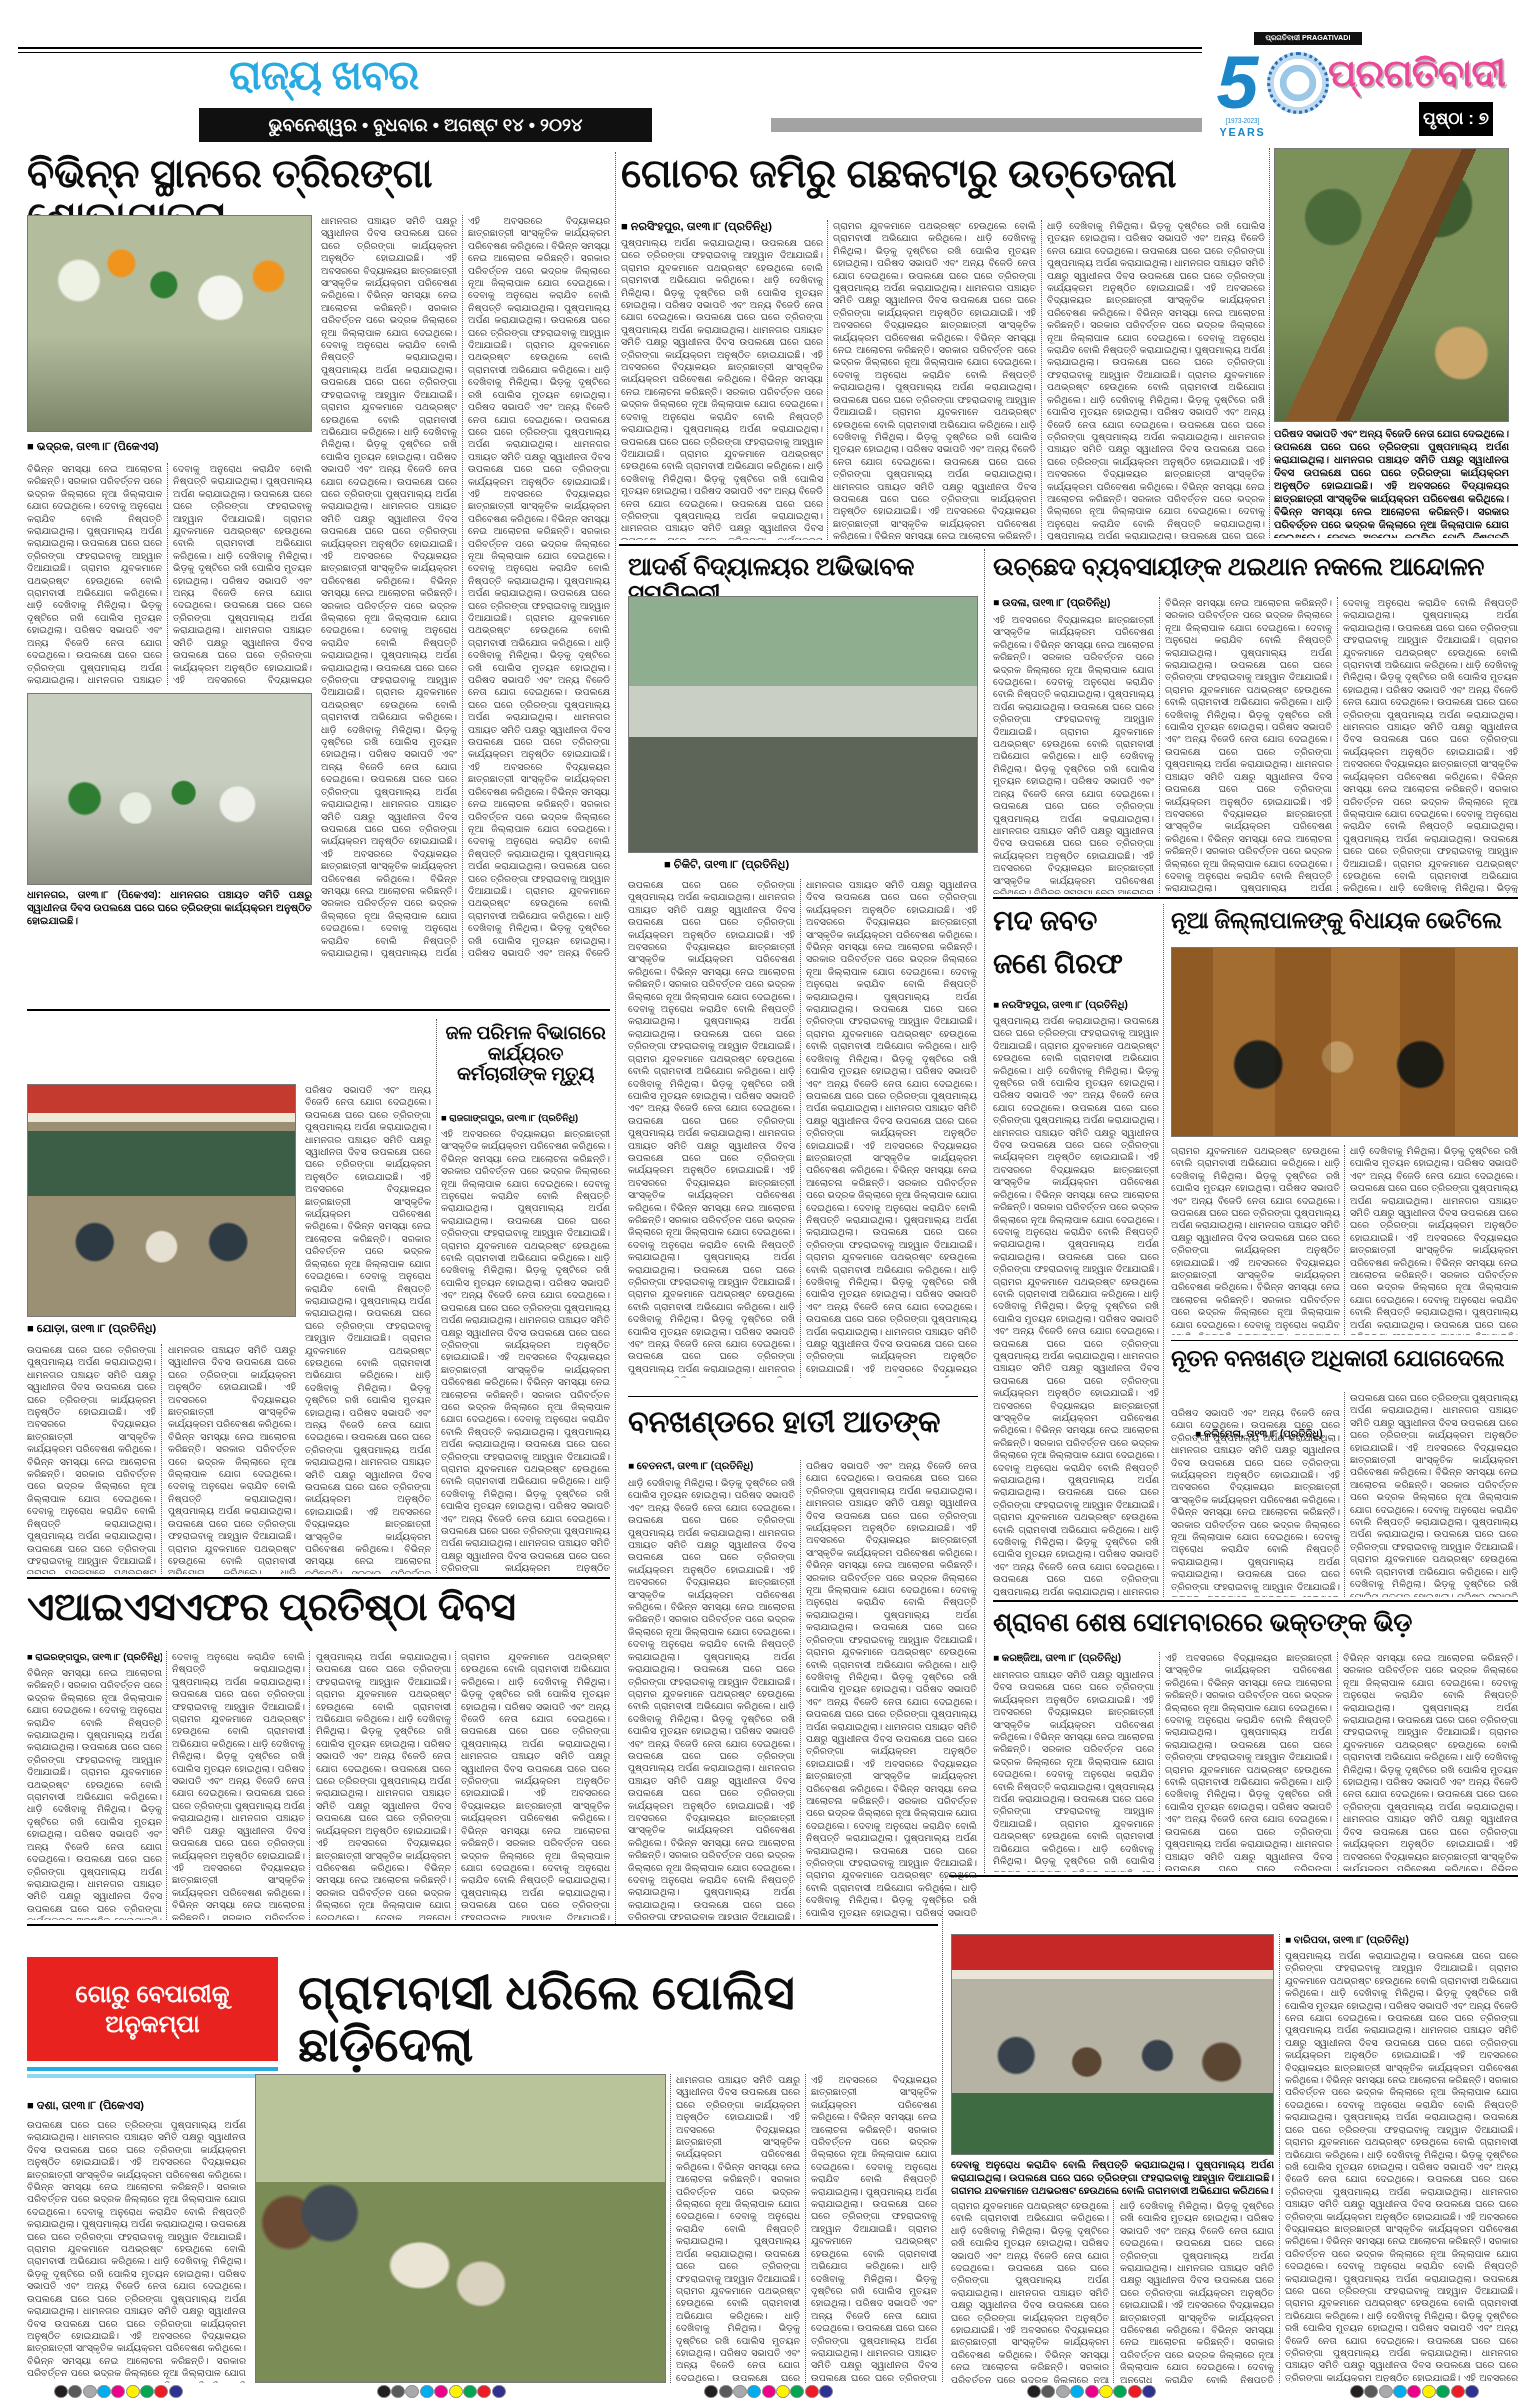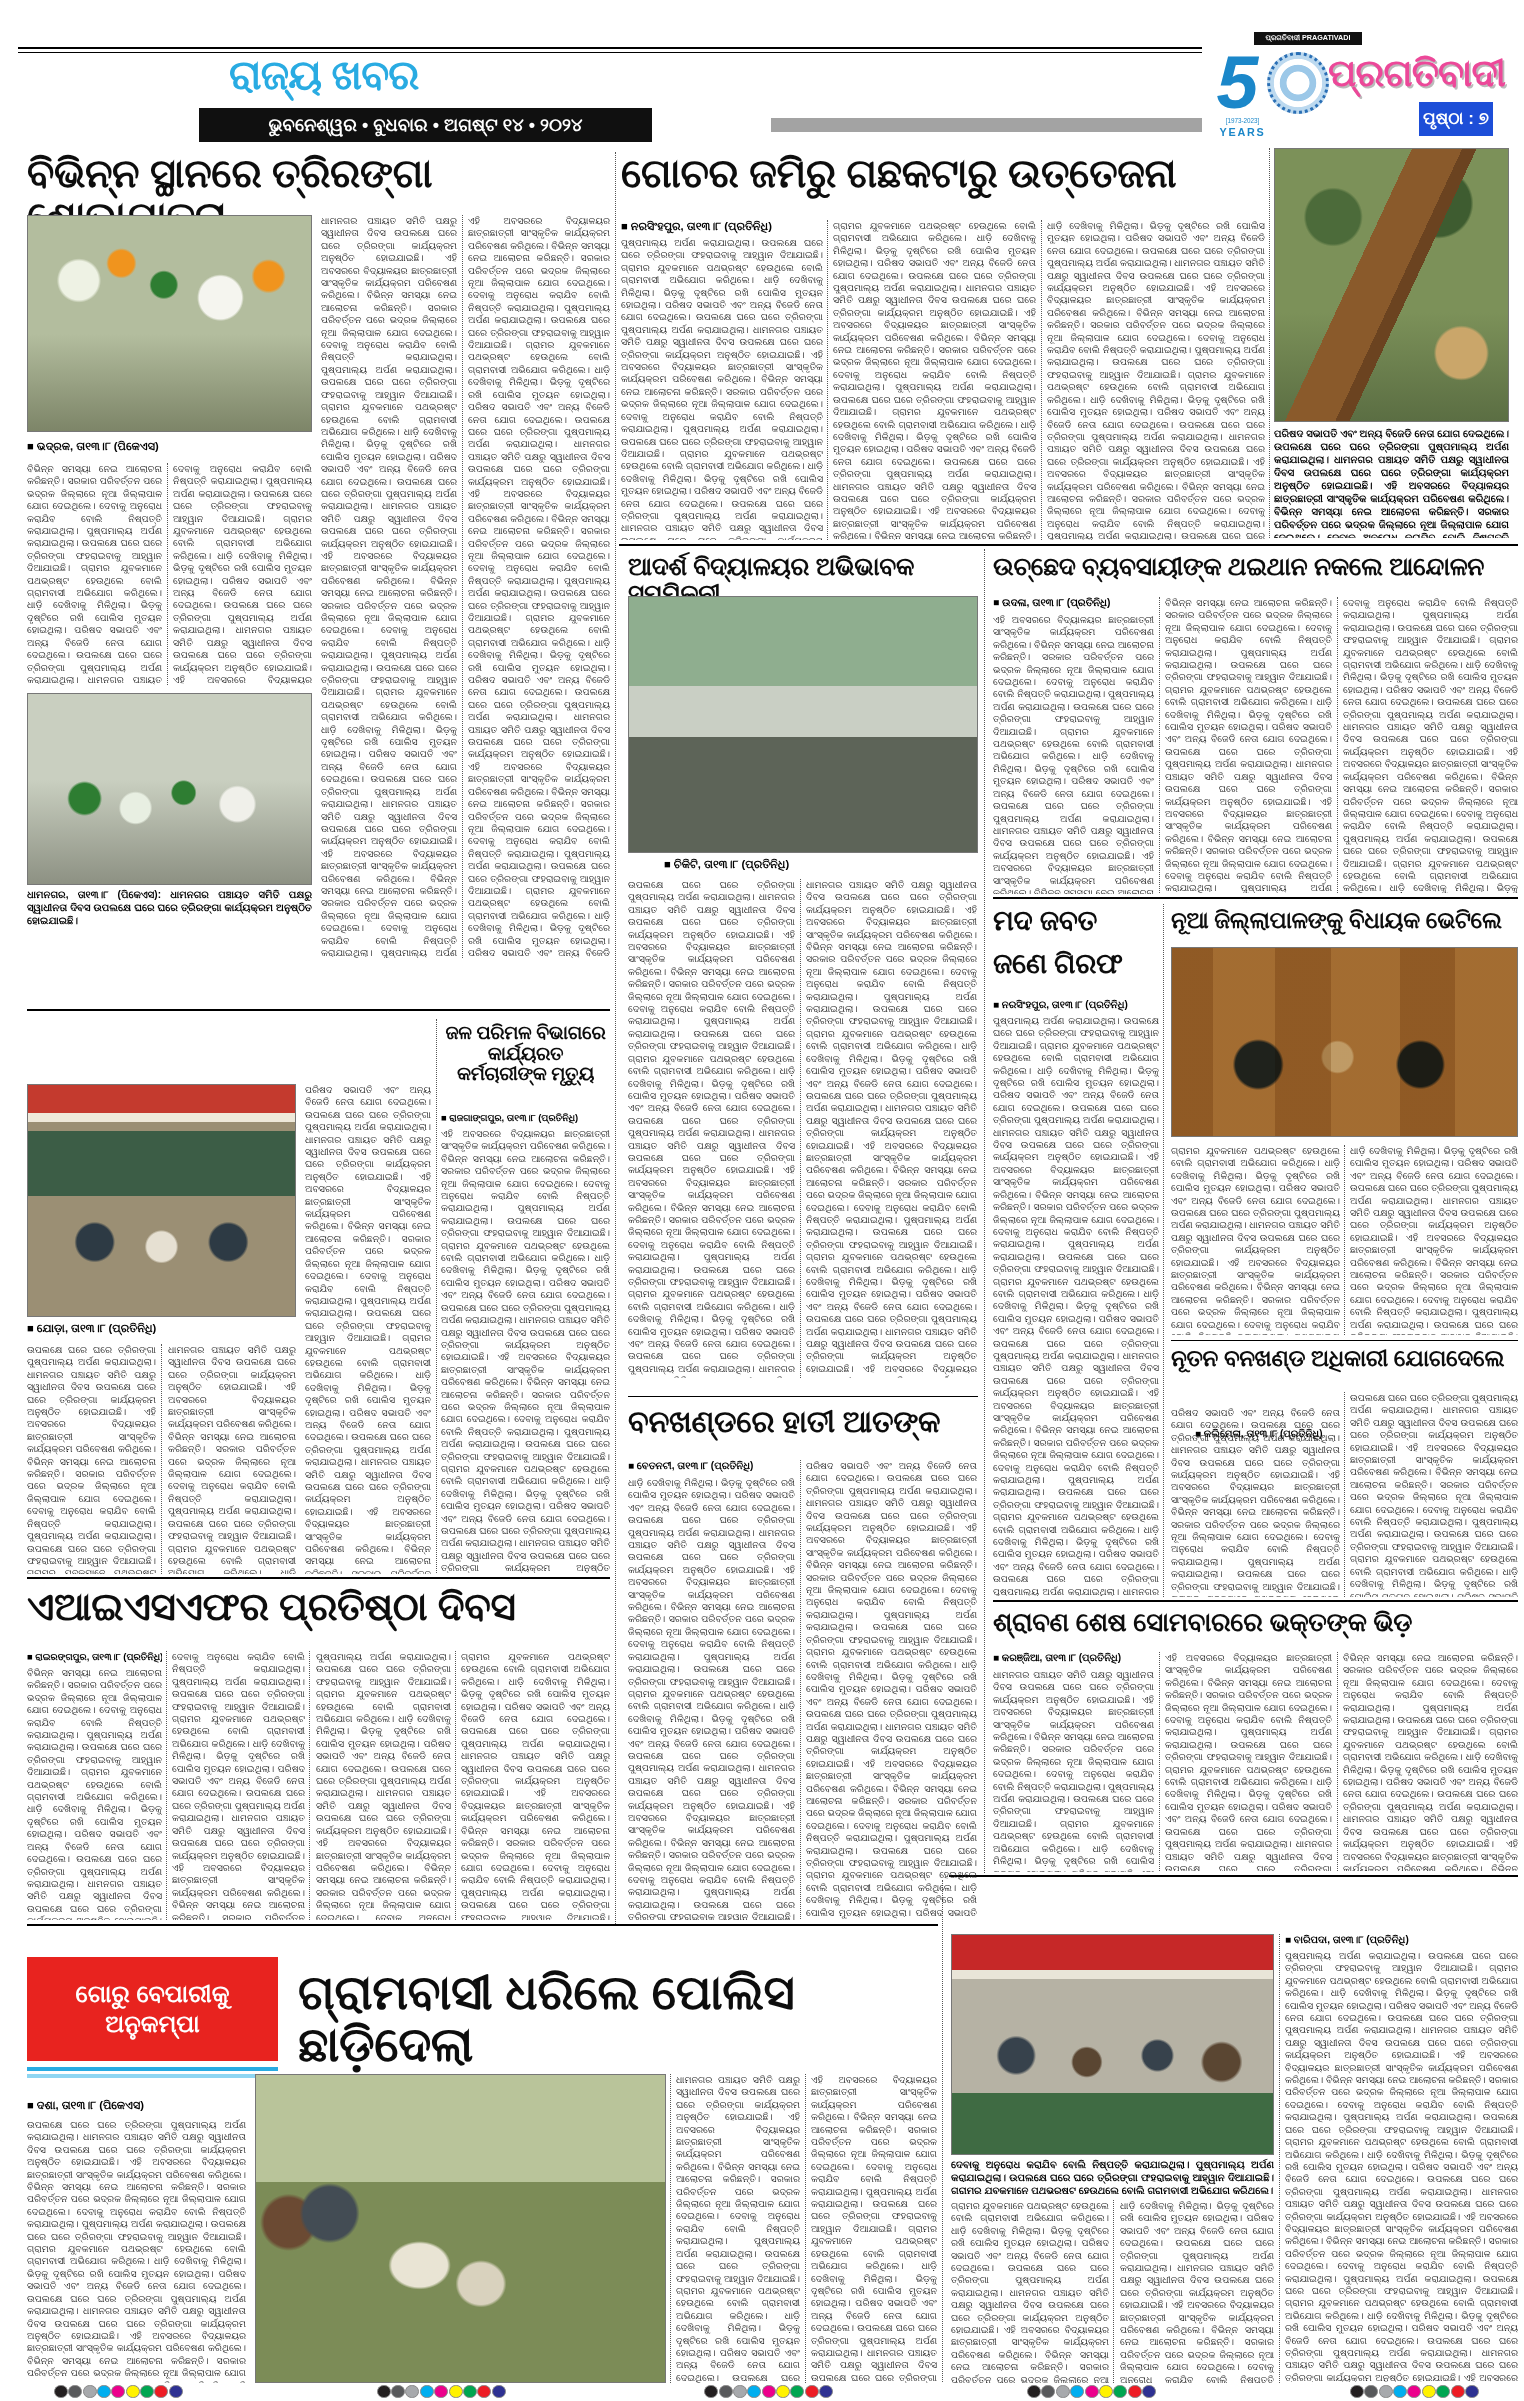--- a/index.html
+++ b/index.html
@@ -30,21 +30,21 @@
 
   <div class="abs" style="left:1202px;top:27px;width:314px;height:112px;background:#fff;">
     <div class="abs" style="left:52px;top:5.4px;width:108px;height:12.6px;background:#111;color:#fff;font-size:7.2px;font-weight:bold;text-align:center;line-height:12.6px;overflow:hidden;">ପ୍ରଗତିବାଦୀ PRAGATIVADI</div>
     <div class="abs" style="left:14.4px;top:14.4px;width:54px;height:83px;font-size:75px;font-weight:bold;font-style:italic;color:#1b87c9;line-height:83px;">5</div>
     <div class="abs" style="left:65px;top:25px;width:56px;height:56px;border-radius:50%;border:3.6px dotted #2a6fb5;background:radial-gradient(circle,#ffffff 0 28%,#9cc8e8 30% 45%,#ffffff 47% 60%,#bcd9ef 62% 100%);"></div>
     <div class="abs" style="left:9px;top:90px;width:63px;height:9px;font-size:6.3px;color:#1b87c9;text-align:center;">[1973-2023]</div>
     <div class="abs" style="left:9px;top:99px;width:63px;height:12.6px;font-size:10.8px;font-weight:bold;color:#1b87c9;text-align:center;letter-spacing:1.8px;">YEARS</div>
     <div class="abs" style="left:126px;top:25px;width:184px;height:52px;font-size:38px;font-weight:bold;color:#ec4899;text-shadow:1.8px 1.8px 0 #bbb;letter-spacing:-0.9px;">ପ୍ରଗତିବାଦୀ</div>
   </div>
 
-  <div class="abs" style="left:1419px;top:102px;width:74px;height:34px;background:#1d4ed8;color:#fff;font-size:17px;font-weight:bold;display:flex;align-items:center;justify-content:center;">ପୃଷ୍ଠା : ୭</div>
+  <div class="abs" style="left:1419px;top:102px;width:74px;height:34px;background:#000000;color:#fff;font-size:17px;font-weight:bold;display:flex;align-items:center;justify-content:center;">ପୃଷ୍ଠା : ୭</div>
 
   <div class="abs vsep" style="left:615px;top:152px;height:1772px;"></div>
   <div class="abs vsep" style="left:1269px;top:148px;height:390px;"></div>
   <div class="abs vsep" style="left:984px;top:549px;height:1324px;"></div>
   <div class="abs vsep" style="left:942px;top:1880px;height:502px;"></div>
 
   <div class="abs hl" style="left:27px;top:152px;width:583px;height:52px;font-size:40px;">ବିଭିନ୍ନ ସ୍ଥାନରେ ତ୍ରିରଙ୍ଗା ଶୋଭାଯାତ୍ରା</div>
   <div class="abs photo" style="left:27px;top:215px;width:285px;height:217px;background-color:#9aa583;background-image:radial-gradient(circle at 18% 30%,#eef2e4 0 7%,transparent 8%),radial-gradient(circle at 33% 22%,#f0941e 0 5%,transparent 6%),radial-gradient(circle at 48% 32%,#2e7d32 0 6%,transparent 7%),radial-gradient(circle at 68% 38%,#f5f5ef 0 9%,transparent 10%),radial-gradient(circle at 85% 28%,#f0941e 0 5%,transparent 6%),linear-gradient(180deg,#b3bd9e 0 55%,#7d8568 100%);"></div>
   <div class="abs byline" style="left:27px;top:440px;width:285px;height:16px;">■ ଭଦ୍ରକ, ତା୧୩।୮ (ପିକେଏସ)</div>
   <div class="abs col" style="left:321px;top:215px;width:136px;height:743px;">ଧାମନଗର ପଞ୍ଚାୟତ ସମିତି ପକ୍ଷରୁ ସ୍ୱାଧୀନତା ଦିବସ ଉପଲକ୍ଷେ ଘରେ ଘରେ ତ୍ରିରଙ୍ଗା କାର୍ଯ୍ୟକ୍ରମ ଅନୁଷ୍ଠିତ ହୋଇଯାଇଛି। ଏହି ଅବସରରେ ବିଦ୍ୟାଳୟର ଛାତ୍ରଛାତ୍ରୀ ସାଂସ୍କୃତିକ କାର୍ଯ୍ୟକ୍ରମ ପରିବେଷଣ କରିଥିଲେ। ବିଭିନ୍ନ ସମସ୍ୟା ନେଇ ଆଲୋଚନା କରିଛନ୍ତି। ସରକାର ପରିବର୍ତ୍ତନ ପରେ ଭଦ୍ରକ ଜିଲ୍ଲାରେ ନୂଆ ଜିଲ୍ଲାପାଳ ଯୋଗ ଦେଇଥିଲେ। ଦେବାକୁ ଅନୁରୋଧ କରାଯିବ ବୋଲି ନିଷ୍ପତ୍ତି କରାଯାଇଥିଲା। ପୁଷ୍ପମାଲ୍ୟ ଅର୍ପଣ କରାଯାଇଥିଲା। ଉପଲକ୍ଷେ ଘରେ ଘରେ ତ୍ରିରଙ୍ଗା ଫହରାଇବାକୁ ଆହ୍ୱାନ ଦିଆଯାଇଛି। ଗ୍ରାମର ଯୁବକମାନେ ପଥଭ୍ରଷ୍ଟ ହେଉଥିଲେ ବୋଲି ଗ୍ରାମବାସୀ ଅଭିଯୋଗ କରିଥିଲେ। ଧାଡ଼ି ଦେଖିବାକୁ ମିଳିଥିଲା। ଭିଡ଼କୁ ଦୃଷ୍ଟିରେ ରଖି ପୋଲିସ ମୁତୟନ ହୋଇଥିଲା। ପରିଷଦ ସଭାପତି ଏବଂ ଅନ୍ୟ ବିଜେଡି ନେତା ଯୋଗ ଦେଇଥିଲେ। ଉପଲକ୍ଷେ ଘରେ ଘରେ ତ୍ରିରଙ୍ଗା ପୁଷ୍ପମାଲ୍ୟ ଅର୍ପଣ କରାଯାଇଥିଲା। ଧାମନଗର ପଞ୍ଚାୟତ ସମିତି ପକ୍ଷରୁ ସ୍ୱାଧୀନତା ଦିବସ ଉପଲକ୍ଷେ ଘରେ ଘରେ ତ୍ରିରଙ୍ଗା କାର୍ଯ୍ୟକ୍ରମ ଅନୁଷ୍ଠିତ ହୋଇଯାଇଛି। ଏହି ଅବସରରେ ବିଦ୍ୟାଳୟର ଛାତ୍ରଛାତ୍ରୀ ସାଂସ୍କୃତିକ କାର୍ଯ୍ୟକ୍ରମ ପରିବେଷଣ କରିଥିଲେ। ବିଭିନ୍ନ ସମସ୍ୟା ନେଇ ଆଲୋଚନା କରିଛନ୍ତି। ସରକାର ପରିବର୍ତ୍ତନ ପରେ ଭଦ୍ରକ ଜିଲ୍ଲାରେ ନୂଆ ଜିଲ୍ଲାପାଳ ଯୋଗ ଦେଇଥିଲେ। ଦେବାକୁ ଅନୁରୋଧ କରାଯିବ ବୋଲି ନିଷ୍ପତ୍ତି କରାଯାଇଥିଲା। ପୁଷ୍ପମାଲ୍ୟ ଅର୍ପଣ କରାଯାଇଥିଲା। ଉପଲକ୍ଷେ ଘରେ ଘରେ ତ୍ରିରଙ୍ଗା ଫହରାଇବାକୁ ଆହ୍ୱାନ ଦିଆଯାଇଛି। ଗ୍ରାମର ଯୁବକମାନେ ପଥଭ୍ରଷ୍ଟ ହେଉଥିଲେ ବୋଲି ଗ୍ରାମବାସୀ ଅଭିଯୋଗ କରିଥିଲେ। ଧାଡ଼ି ଦେଖିବାକୁ ମିଳିଥିଲା। ଭିଡ଼କୁ ଦୃଷ୍ଟିରେ ରଖି ପୋଲିସ ମୁତୟନ ହୋଇଥିଲା। ପରିଷଦ ସଭାପତି ଏବଂ ଅନ୍ୟ ବିଜେଡି ନେତା ଯୋଗ ଦେଇଥିଲେ। ଉପଲକ୍ଷେ ଘରେ ଘରେ ତ୍ରିରଙ୍ଗା ପୁଷ୍ପମାଲ୍ୟ ଅର୍ପଣ କରାଯାଇଥିଲା। ଧାମନଗର ପଞ୍ଚାୟତ ସମିତି ପକ୍ଷରୁ ସ୍ୱାଧୀନତା ଦିବସ ଉପଲକ୍ଷେ ଘରେ ଘରେ ତ୍ରିରଙ୍ଗା କାର୍ଯ୍ୟକ୍ରମ ଅନୁଷ୍ଠିତ ହୋଇଯାଇଛି। ଏହି ଅବସରରେ ବିଦ୍ୟାଳୟର ଛାତ୍ରଛାତ୍ରୀ ସାଂସ୍କୃତିକ କାର୍ଯ୍ୟକ୍ରମ ପରିବେଷଣ କରିଥିଲେ। ବିଭିନ୍ନ ସମସ୍ୟା ନେଇ ଆଲୋଚନା କରିଛନ୍ତି। ସରକାର ପରିବର୍ତ୍ତନ ପରେ ଭଦ୍ରକ ଜିଲ୍ଲାରେ ନୂଆ ଜିଲ୍ଲାପାଳ ଯୋଗ ଦେଇଥିଲେ। ଦେବାକୁ ଅନୁରୋଧ କରାଯିବ ବୋଲି ନିଷ୍ପତ୍ତି କରାଯାଇଥିଲା। ପୁଷ୍ପମାଲ୍ୟ ଅର୍ପଣ କରାଯାଇଥିଲା। ଉପଲକ୍ଷେ ଘରେ ଘରେ ତ୍ରିରଙ୍ଗା ଫହରାଇବାକୁ ଆହ୍ୱାନ ଦିଆଯାଇଛି। ଗ୍ରାମର ଯୁବକମାନେ ପଥଭ୍ରଷ୍ଟ ହେଉଥିଲେ ବୋଲି ଗ୍ରାମବାସୀ ଅଭିଯୋଗ କରିଥିଲେ। ଧାଡ଼ି ଦେଖିବାକୁ ମିଳିଥିଲା। ଭିଡ଼କୁ ଦୃଷ୍ଟିରେ ରଖି ପୋଲିସ ମୁତୟନ ହୋଇଥିଲା। ପରିଷଦ ସଭାପତି ଏବଂ ଅନ୍ୟ ବିଜେଡି ନେତା ଯୋଗ ଦେଇଥିଲେ। ଉପଲକ୍ଷେ ଘରେ ଘରେ ତ୍ରିରଙ୍ଗା ପୁଷ୍ପମାଲ୍ୟ ଅର୍ପଣ କରାଯାଇଥିଲା। ଧାମନଗର ପଞ୍ଚାୟତ ସମିତି ପକ୍ଷରୁ ସ୍ୱାଧୀନତା ଦିବସ ଉପଲକ୍ଷେ ଘରେ ଘରେ ତ୍ରିରଙ୍ଗା କାର୍ଯ୍ୟକ୍ରମ ଅନୁଷ୍ଠିତ ହୋଇଯାଇଛି। ଏହି ଅବସରରେ ବିଦ୍ୟାଳୟର ଛାତ୍ରଛାତ୍ରୀ ସାଂସ୍କୃତିକ କାର୍ଯ୍ୟକ୍ରମ ପରିବେଷଣ କରିଥିଲେ। ବିଭିନ୍ନ ସମସ୍ୟା ନେଇ ଆଲୋଚନା କରିଛନ୍ତି। ସରକାର ପରିବର୍ତ୍ତନ ପରେ ଭଦ୍ରକ ଜିଲ୍ଲାରେ ନୂଆ ଜିଲ୍ଲାପାଳ ଯୋଗ ଦେଇଥିଲେ। </div>

